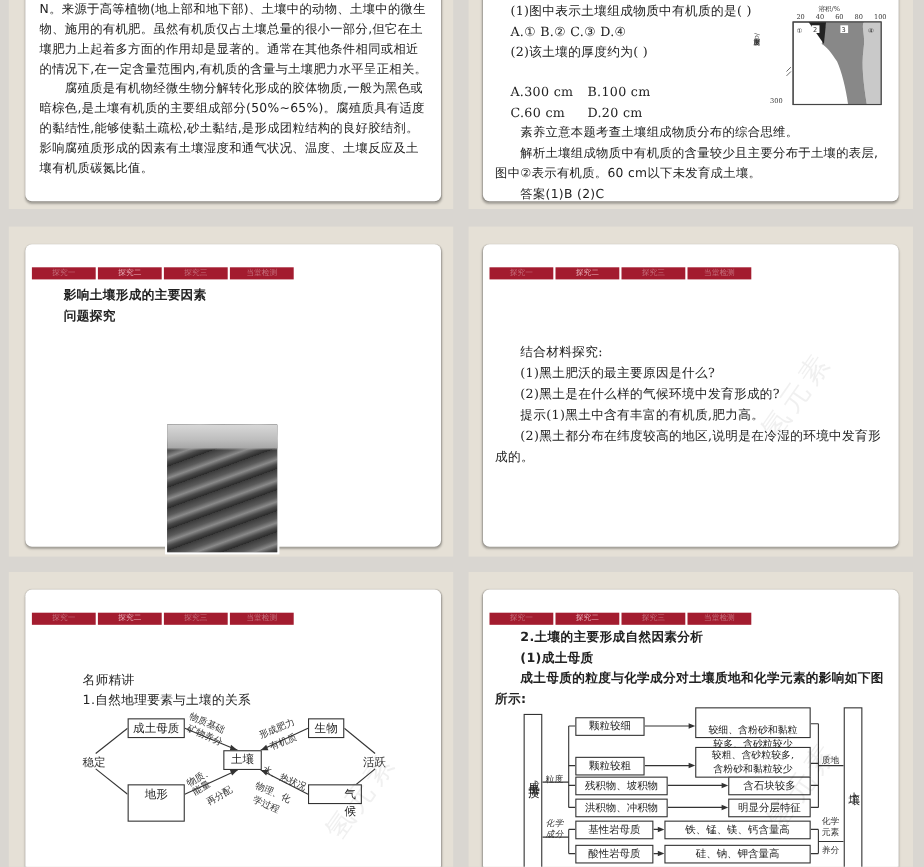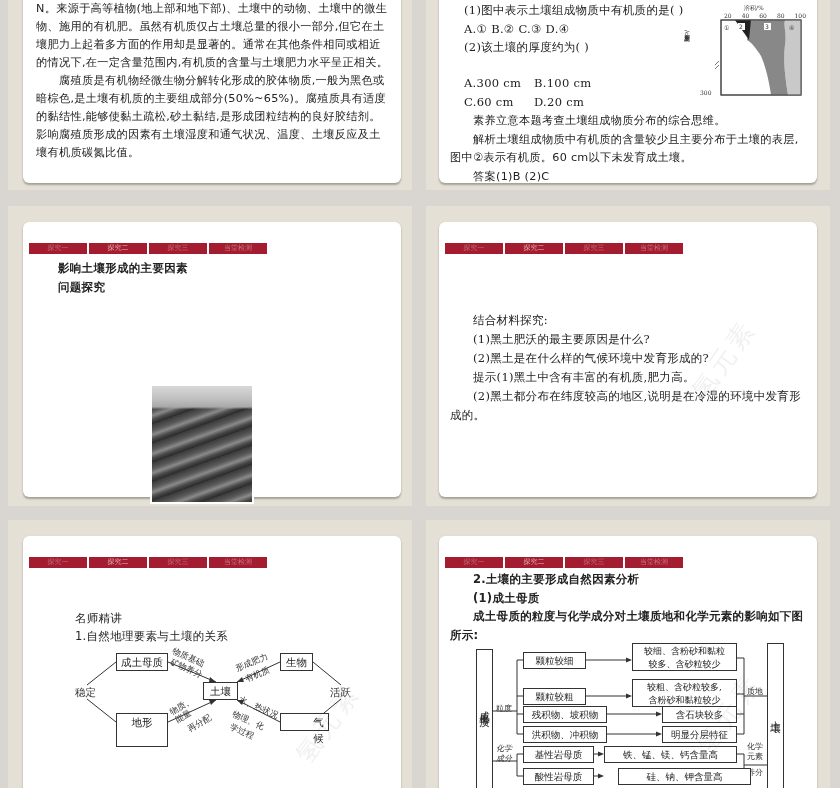--- a/index.html
+++ b/index.html
@@ -235,25 +235,25 @@
   <span class="lbl" style="left:308px;top:206px;font-size:8px;width:18px;white-space:normal;line-height:10px;">化学元素</span>
   <span class="lbl" style="left:308px;top:231px;font-size:8px;">养分</span>
 
   <div class="box" style="left:84px;top:116px;width:63px;height:17px;line-height:15px;font-size:9.5px;">颗粒较细</div>
   <div class="box" style="left:84px;top:152px;width:63px;height:17px;line-height:15px;font-size:9.5px;">颗粒较粗</div>
   <div class="box" style="left:84px;top:170px;width:84px;height:17px;line-height:15px;font-size:9.5px;">残积物、坡积物</div>
   <div class="box" style="left:84px;top:190px;width:84px;height:17px;line-height:15px;font-size:9.5px;">洪积物、冲积物</div>
   <div class="box" style="left:84px;top:210px;width:71px;height:17px;line-height:15px;font-size:9.5px;">基性岩母质</div>
   <div class="box" style="left:84px;top:232px;width:71px;height:17px;line-height:15px;font-size:9.5px;">酸性岩母质</div>
 
-  <div class="box" style="left:193px;top:107px;width:105px;height:28px;line-height:12.5px;font-size:9px;padding-top:1px;">
+  <div class="box" style="left:193px;top:107px;width:105px;height:28px;line-height:12.5px;font-size:9px;padding-top:14px;">
     <span>较细、含粉砂和黏粒</span><br><span>较多、含砂粒较少</span>
   </div>
   <div class="box" style="left:193px;top:143px;width:105px;height:28px;line-height:12.5px;font-size:9px;padding-top:1px;">
     <span>较粗、含砂粒较多,</span><br><span>含粉砂和黏粒较少</span>
   </div>
   <div class="box" style="left:223px;top:170px;width:75px;height:17px;line-height:15px;font-size:9.5px;">含石块较多</div>
   <div class="box" style="left:223px;top:190px;width:75px;height:17px;line-height:15px;font-size:9.5px;">明显分层特征</div>
   <div class="box" style="left:165px;top:210px;width:133px;height:17px;line-height:15px;font-size:9.5px;">铁、锰、镁、钙含量高</div>
-  <div class="box" style="left:165px;top:232px;width:133px;height:17px;line-height:15px;font-size:9.5px;margin-left:14px;">硅、钠、钾含量高</div>
+  <div class="box" style="left:165px;top:232px;width:133px;height:17px;line-height:15px;font-size:9.5px;">硅、钠、钾含量高</div>
 
   <div class="wm" style="left:245px;top:160px;">氢元素</div>
 </div>
 
 </body></html>

